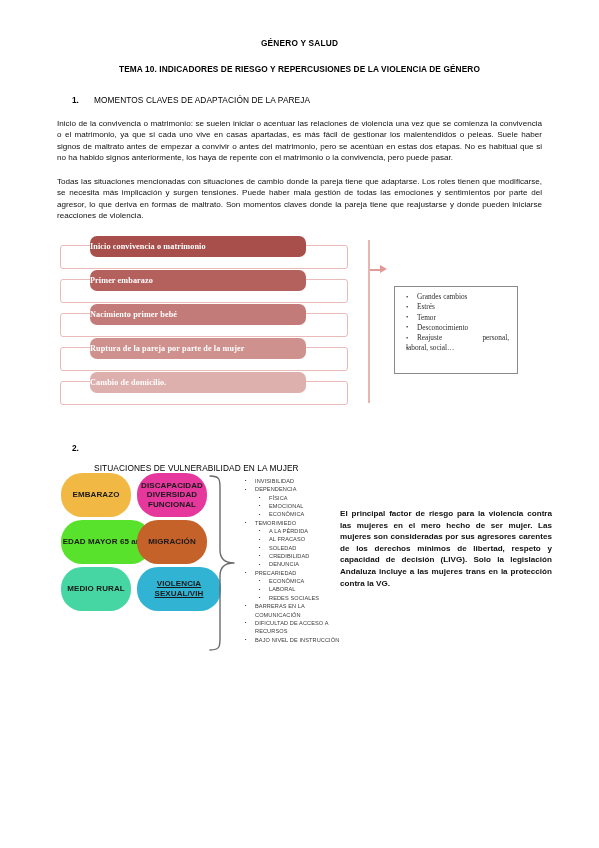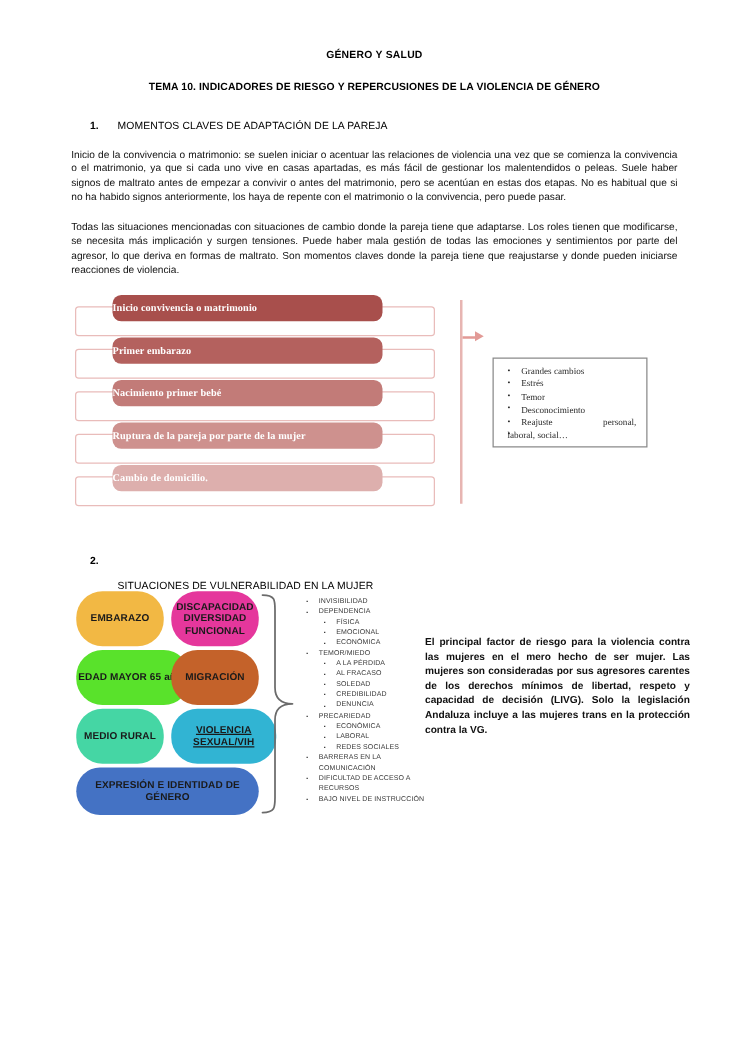--- a/index.html
+++ b/index.html
@@ -50,21 +50,21 @@
   .vbar{position:absolute;left:368px;top:240px;width:2px;height:163px;background:#e7b5b2;}
   .arrow-stem{position:absolute;left:370px;top:269px;width:12px;height:2px;background:#e29a96;}
   .arrow-head{
     position:absolute;left:380px;top:265px;width:0;height:0;
     border-top:4px solid transparent;border-bottom:4px solid transparent;
     border-left:7px solid #e29a96;
   }
 
   
   .greybox{
-    position:absolute;left:394px;top:286px;width:124px;height:72px;
+    position:absolute;left:394px;top:286px;width:124px;height:88px;
     border:1px solid #8a8a8a;background:#fff;box-sizing:border-box;
   }
   .greybox ul{margin:5px 0 0 0;padding:0 6px 0 22px;list-style:none;}
   .greybox li{
     font-family:"Liberation Serif", serif;font-size:7.3px;line-height:10.3px;
     color:#2b2b2b;position:relative;
   }
   .greybox li:before{
     content:"\2022";position:absolute;left:-11px;top:-.5px;font-size:6.5px;color:#2b2b2b;
   }
@@ -165,21 +165,20 @@
   <div class="sec-num" style="left:72px;top:443px;">2.</div>
   <div class="sec-head" style="left:94px;top:443px;margin-top:20px;">SITUACIONES DE VULNERABILIDAD EN LA MUJER</div>
 
   <div class="grid2" id="colorgrid">
       <div class="cbox" style="left: 0px; top: 0px; width: 70px; height: 44px; background: rgb(242, 184, 68); color: rgb(26, 26, 26);">EMBARAZO</div>
       <div class="cbox" style="left: 76px; top: 0px; width: 70px; height: 44px; background: rgb(229, 55, 156); color: rgb(26, 26, 26);">DISCAPACIDAD DIVERSIDAD FUNCIONAL</div>
       <div class="cbox" style="left: 0px; top: 47px; width: 91px; height: 44px; background: rgb(89, 226, 43); color: rgb(26, 26, 26);">EDAD MAYOR 65 años</div>
       <div class="cbox" style="left: 76px; top: 47px; width: 70px; height: 44px; background: rgb(196, 98, 42); color: rgb(26, 26, 26);">MIGRACIÓN</div>
       <div class="cbox" style="left: 0px; top: 94px; width: 70px; height: 44px; background: rgb(69, 214, 164); color: rgb(26, 26, 26);">MEDIO RURAL</div>
       <div class="cbox" style="left: 76px; top: 94px; width: 84px; height: 44px; background: rgb(49, 180, 211); color: rgb(26, 26, 26); text-decoration: underline;">VIOLENCIA SEXUAL/VIH</div>
-      <div class="cbox" style="left: 0px; top: 141px; width: 146px; height: 38px; background: rgb(68, 114, 196); color: rgb(26, 26, 26);">EXPRESIÓN E IDENTIDAD DE GÉNERO</div>
     </div>
 
   <div class="brace">
     <svg width="32" height="178" viewBox="0 0 32 178" fill="none" xmlns="http://www.w3.org/2000/svg" aria-hidden="true">
       <path d="M2 2 C 12 2, 12 6, 12 14 L12 76 C12 84, 16 89, 26 89 C16 89, 12 94, 12 102 L12 164 C12 172, 12 176, 2 176" stroke="#6b6b6b" stroke-width="1.4" fill="none" stroke-linecap="round" stroke-linejoin="round"></path>
     </svg>
   </div>
 
   <div class="midlist">
     <ul id="factorlist">

